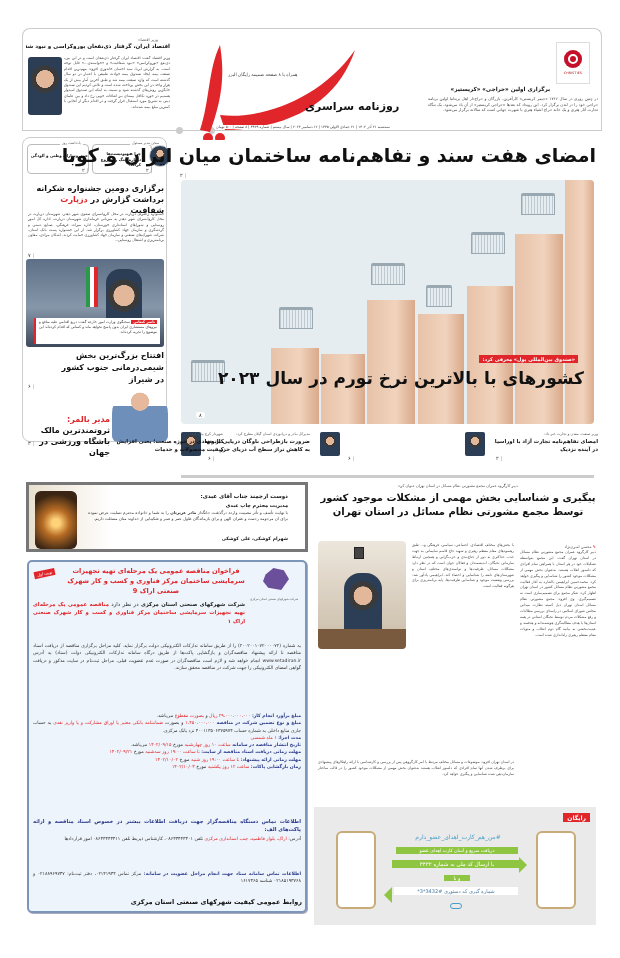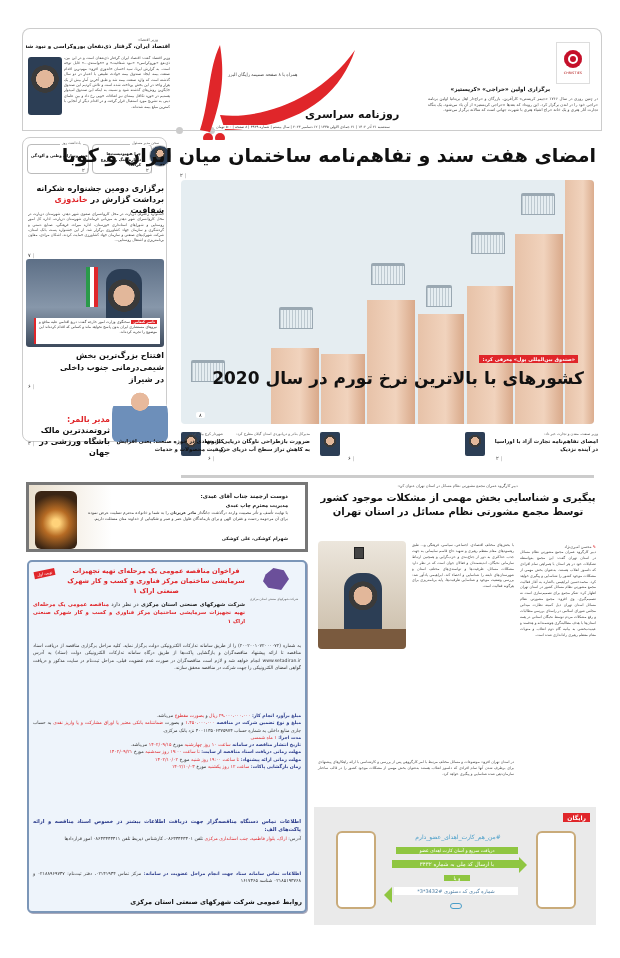--- a/index.html
+++ b/index.html
@@ -27,21 +27,21 @@
 
 <div class="abs" style="left:180px;top:40px;width:180px;height:100px">
   <svg width="180" height="100" viewBox="0 0 180 100">
     <path d="M20 90 C 30 60, 28 30, 40 5 C 44 30, 44 55, 30 92 Z" fill="#e0262a"></path>
     <path d="M40 75 C 80 80, 140 60, 175 10 C 160 55, 120 88, 45 90 Z" fill="#e0262a"></path>
     <circle cx="28" cy="98" r="5" fill="#e0262a"></circle>
     <circle cx="40" cy="98" r="5" fill="#e0262a"></circle>
   </svg>
 </div>
 <div class="abs" style="left:228px;top:72px;font-size:4.5px;color:#444;white-space:nowrap">همراه با ۸ صفحه ضمیمه رایگان البرز</div>
-<div class="abs h1" style="left:305px;top:108px;font-size:11px;white-space:nowrap">روزنامه سراسری</div>
+<div class="abs h1" style="left:305px;top:100px;font-size:11px;white-space:nowrap">روزنامه سراسری</div>
 <div class="abs" style="left:214px;top:125px;font-size:3.6px;color:#333;white-space:nowrap;background:#fff;padding:0 2px">سه‌شنبه ۲۱ آذر ۱۴۰۲ | ۲۱ جمادی الاولی ۱۴۴۵ | ۱۲ دسامبر ۲۰۲۳ | سال بیستم | شماره ۴۹۳۹ | ۸ صفحه | ۵۰۰ تومان</div>
 
 <div class="abs" style="left:556px;top:42px;width:34px;height:42px;border:1px solid #ddd;background:#fff;text-align:center">
   <div style="width:18px;height:18px;border-radius:50%;background:#c5102a;margin:7px auto 3px;box-shadow:inset 0 0 0 4px #c5102a,inset 0 0 0 6px #fff"></div>
   <div style="font-size:3.2px;color:#a00;letter-spacing:.2px">CHRISTIES</div>
 </div>
 <div class="abs h1" style="right:70px;top:86px;font-size:5.6px;white-space:nowrap">برگزاری اولین «حراجی» «کریستیز»</div>
 <div class="abs tiny" style="right:22px;top:96px;width:170px;height:28px;overflow:hidden;font-size:4px;line-height:5.6px">در چنین روزی در سال ۱۷۶۶ «جیمز کریستی» کارآفرین، بازرگان و حراج‌دار اهل بریتانیا اولین برنامه حراجی خود را در لندن برگزار کرد. این رویداد که بعدها «حراجی کریستیز» از آن یاد می‌شود، یک بنگاه تجارت آثار هنری و یک خانه حراج اشیاء هنری با شهرت جهانی است که سالانه برگزار می‌شود.</div>
 
 <div class="abs kicker" style="right:462px;top:37px;font-size:4px">وزیر اقتصاد:</div>
@@ -56,36 +56,36 @@
 <div class="abs kicker" style="left:130px;top:141px;font-size:3.5px;background:#fff;padding:0 2px">سخن مدیر مسئول</div>
 <div class="abs kicker" style="left:60px;top:141px;font-size:3.5px;background:#fff;padding:0 2px">یادداشت روز</div>
 <div class="abs h1" style="left:30px;top:153px;width:58px;font-size:4px;white-space:nowrap;overflow:hidden">خودروسازان وطنی و آلودگی هوا</div>
 <div class="abs h1" style="left:93px;top:151px;width:48px;font-size:4px;line-height:5.5px">چرا صهیونیست‌ها دوباره جنگ را شروع کردند؟</div>
 <div class="abs pg" style="left:82px;top:167px">۲</div>
 <div class="abs pg" style="left:146px;top:167px">۲</div>
 <div class="abs face" style="left:149px;top:145px;width:22px;height:22px;border-radius:50%;border:1px solid #ccc"></div>
 
 <div class="abs h1" style="left:28px;top:183px;width:136px;font-size:8px;line-height:11px;text-align:right">
   <span>برگزاری دومین جشنواره شکرانه برداشت گزارش در</span>
-  <span class="red">خاندوزی</span>
+  <span class="red">دزپارت</span>
   <span>شفافیت</span>
 </div>
 <div class="abs tiny" style="left:28px;top:212px;width:136px;height:40px;overflow:hidden;font-size:3.7px;line-height:5.3px">جشنواره زعفران دزپارت در محل کاروانسرای صفوی شهر دهدز، شهرستان دزپارت در محل کاروانسرای شهر دهدز به میزبانی فرمانداری شهرستان دزپارت، اداره کل امور روستایی و شوراهای استانداری خوزستان، اداره میراث فرهنگی، صنایع دستی و گردشگری و سازمان جهاد کشاورزی برگزار شد. از این جشنواره پست بانک استان، شرکت شهرک‌های صنعتی و سازمان جهاد کشاورزی حمایت کردند. اشکان مرادی، معاون برنامه‌ریزی و اشتغال روستایی...</div>
 <div class="abs pg" style="left:28px;top:252px">۷</div>
 
 <div class="abs photo" style="left:26px;top:259px;width:138px;height:88px;background:linear-gradient(180deg,#5d6f86 0%,#8797aa 55%,#3d4a5c 100%)">
   <div class="face" style="position:absolute;left:80px;top:10px;width:36px;height:70px;border-radius:14px 14px 0 0"></div>
   <div style="position:absolute;left:60px;top:8px;width:12px;height:40px;background:linear-gradient(90deg,#2a9a4a 33%,#fff 33% 66%,#e0262a 66%)"></div>
 </div>
 <div class="abs" style="left:34px;top:318px;width:126px;height:26px;background:#fff;border-left:2px solid #e0262a;padding:2px 3px;font-size:3.6px;line-height:5.2px;color:#333;text-align:justify">
   <span style="background:#e0262a;color:#fff;padding:0 2px;font-weight:bold">ناصر کنعانی</span>
   <span>سخنگوی وزارت امور خارجه گفت: دریغ اقدامی علیه منافع و نیروهای مستشاری ایران بدون پاسخ نخواهد ماند و کسانی که اقدام کرده‌اند این موضوع را تجربه کرده‌اند.</span>
 </div>
 
-<div class="abs h1" style="left:60px;top:350px;width:104px;font-size:8px;line-height:12px;text-align:right">افتتاح بزرگ‌ترین بخش شیمی‌درمانی جنوب داخلی در شیراز</div>
+<div class="abs h1" style="left:60px;top:350px;width:104px;font-size:8px;line-height:12px;text-align:right">افتتاح بزرگ‌ترین بخش شیمی‌درمانی جنوب کشور در شیراز</div>
 <div class="abs pg" style="left:28px;top:383px">۶</div>
 
 <div class="abs" style="left:112px;top:386px;width:56px;height:56px;border-radius:50% 50% 6px 6px;background:radial-gradient(circle at 50% 28%,#e7b99c 0 18%,transparent 19%),linear-gradient(180deg,#fff 0 35%,#6d8fba 36%)"></div>
 <div class="abs h1" style="left:28px;top:414px;width:82px;font-size:8px;line-height:11px;text-align:right">
   <span class="red">مدیر بالمر:</span>
   <span>ثروتمندترین مالک باشگاه ورزشی در جهان</span>
 </div>
 <div class="abs pg" style="left:28px;top:440px">۳</div>
 
 <div class="abs h1" style="right:24px;top:144px;font-size:19px;white-space:nowrap;letter-spacing:-.5px">امضای هفت سند و تفاهم‌نامه ساختمان میان ایران و کوبا</div>
@@ -100,21 +100,21 @@
   <div class="box" style="left:334px;width:48px;height:190px"></div>
   <div class="box" style="left:384px;width:30px;height:244px"></div>
   <div class="cart" style="left:98px;top:127px"></div>
   <div class="cart" style="left:190px;top:83px"></div>
   <div class="cart" style="left:245px;top:105px;width:26px"></div>
   <div class="cart" style="left:290px;top:52px"></div>
   <div class="cart" style="left:340px;top:13px"></div>
   <div class="cart" style="left:10px;top:180px"></div>
 </div>
 <div class="abs" style="right:42px;top:355px;font-size:5px;background:#e0262a;color:#fff;padding:1px 3px;font-weight:bold">«صندوق بین‌المللی پول» معرفی کرد:</div>
-<div class="abs h1" style="right:36px;top:368px;font-size:17px;white-space:nowrap;letter-spacing:-.5px">کشورهای با بالاترین نرخ تورم در سال 2020</div>
+<div class="abs h1" style="right:36px;top:368px;font-size:17px;white-space:nowrap;letter-spacing:-.5px">کشورهای با بالاترین نرخ تورم در سال ۲۰۲۳</div>
 <div class="abs" style="left:196px;top:412px;font-size:5px;background:#fff;padding:0 3px;border-radius:2px"><span>۸</span></div>
 
 <div class="abs face" style="left:465px;top:432px;width:20px;height:24px;border-radius:2px"></div>
 <div class="abs kicker" style="right:22px;top:432px;font-size:3.6px">وزیر صنعت، معدن و تجارت خبر داد:</div>
 <div class="abs h1" style="right:22px;top:438px;width:110px;font-size:5.4px;line-height:7.5px">امضای تفاهم‌نامه تجارت آزاد با اوراسیا در آینده نزدیک</div>
 <div class="abs pg" style="left:496px;top:455px">۲</div>
 
 <div class="abs face" style="left:320px;top:432px;width:20px;height:24px;border-radius:2px"></div>
 <div class="abs kicker" style="right:310px;top:432px;font-size:3.6px;white-space:nowrap">مدیرکل بنادر و دریانوردی استان گیلان مطرح کرد:</div>
 <div class="abs h1" style="right:310px;top:438px;width:110px;font-size:5.4px;line-height:7.5px">ضرورت بازطراحی ناوگان دریایی باتوجه به کاهش تراز سطح آب دریای خزر</div>
@@ -134,21 +134,21 @@
 <div class="abs h1" style="right:332px;top:502px;font-size:5px">مدیریت محترم چاپ عبدی</div>
 <div class="abs" style="right:332px;top:510px;width:200px;font-size:4.1px;line-height:6px;color:#333;text-align:justify">
   <span>با نهایت تأسف و تأثر مصیبت وارده درگذشت جانگداز</span>
   <b>مادر عزیزتان</b>
   <span>را به شما و خانواده محترم تسلیت عرض نموده برای آن مرحومه رحمت و غفران الهی و برای بازماندگان طول عمر و صبر و شکیبایی از خداوند منان مسئلت داریم.</span>
 </div>
 <div class="abs h1" style="right:332px;top:536px;font-size:4.6px">شهرام کوشکی، علی کوشکی</div>
 
 <div class="abs" style="left:27px;top:560px;width:280px;height:353px;border:2px solid #7b96b8;border-radius:5px;background:#eef4fb;box-shadow:1px 1px 0 #aab"></div>
 <div class="abs" style="left:34px;top:570px;font-size:4px;background:#e0262a;color:#fff;padding:1px 3px;transform:rotate(-12deg)">نوبت اول</div>
-<div class="abs h1" style="left:56px;top:566px;width:200px;font-size:6.6px;line-height:10px;text-align:center;color:#e0262a">فراخوان مناقصه عمومی یک مرحله‌ای تهیه تجهیزات سرمایشی ساختمان مرکز فناوری و کسب و کار شهرک صنعتی اراک ۱</div>
+<div class="abs h1" style="left:56px;top:566px;width:200px;font-size:6.6px;line-height:10px;text-align:center;color:#e0262a">فراخوان مناقصه عمومی یک مرحله‌ای تهیه تجهیزات سرمایشی ساختمان مرکز فناوری و کسب و کار شهرک صنعتی اراک 9</div>
 <div class="abs" style="left:263px;top:568px;width:26px;height:22px;background:#6b4f9a;clip-path:polygon(10% 30%,40% 0,80% 10%,100% 50%,70% 100%,20% 90%,0 60%)"></div>
 <div class="abs" style="left:248px;top:597px;width:52px;font-size:3px;color:#555;text-align:center">شرکت شهرکهای صنعتی استان مرکزی</div>
 
 <div class="abs" style="left:33px;top:600px;width:212px;font-size:5.3px;line-height:8.4px;text-align:justify;color:#222">
   <b>شرکت شهرکهای صنعتی استان مرکزی</b>
   <span>در نظر دارد</span>
   <b class="red">مناقصه عمومی یک مرحله‌ای تهیه تجهیزات سرمایشی ساختمان مرکز فناوری و کسب و کار شهرک صنعتی اراک ۱</b>
 </div>
 <div class="abs" style="left:33px;top:642px;width:268px;font-size:4.6px;line-height:7.3px;text-align:justify;color:#333">به شماره (۲۰۰۲۰۰۱۰۷۲۰۰۰۰۷۲) را از طریق سامانه تدارکات الکترونیکی دولت برگزار نماید. کلیه مراحل برگزاری مناقصه از دریافت اسناد مناقصه تا ارائه پیشنهاد مناقصه‌گران و بازگشایی پاکت‌ها از طریق درگاه سامانه تدارکات الکترونیکی دولت (ستاد) به آدرس www.setadiran.ir انجام خواهد شد و لازم است مناقصه‌گران در صورت عدم عضویت قبلی، مراحل ثبت‌نام در سایت مذکور و دریافت گواهی امضای الکترونیکی را جهت شرکت در مناقصه محقق سازند.</div>
 
@@ -166,21 +166,21 @@
 <div class="abs" style="left:33px;top:835px;width:268px;font-size:4.6px;line-height:7.3px;color:#333;text-align:justify">
   <span>آدرس:</span>
   <span class="red">اراک، بلوار فاطمیه، جنب استانداری مرکزی</span>
   <span>تلفن ۰۸۶۳۳۴۴۳۳۰۱، کارشناس ذیربط تلفن ۰۸۶۳۳۴۴۳۳۱۱ امور قراردادها</span>
 </div>
 <div class="abs" style="left:33px;top:870px;width:268px;font-size:4.6px;line-height:7.3px;color:#333;text-align:justify">
   <b style="color:#2a3a8a">اطلاعات تماس سامانه ستاد جهت انجام مراحل عضویت در سامانه:</b>
   <span>مرکز تماس ۰۲۱۴۱۹۳۴، دفتر ثبت‌نام: ۰۲۱۸۸۹۶۹۷۳۷ و ۰۲۱۸۵۱۹۳۷۶۸</span>
   <span>شناسه ۱۶۱۷۳۶۵</span>
 </div>
-<div class="abs h1 red" style="right:318px;top:898px;font-size:6.5px;white-space:nowrap">روابط عمومی شرکت شهرکهای صنعتی استان مرکزی</div>
+<div class="abs h1 red" style="right:318px;top:898px;font-size:6.5px;white-space:nowrap">روابط عمومی کیفیت شهرکهای صنعتی استان مرکزی</div>
 
 <div class="abs kicker" style="left:320px;top:483px;width:275px;text-align:center;font-size:3.8px">دبیر کارگروه عمران مجمع مشورتی نظام مسائل در استان تهران عنوان کرد:</div>
 <div class="abs h1" style="left:318px;top:491px;width:280px;font-size:10px;line-height:14px;text-align:center">پیگیری و شناسایی بخش مهمی از مشکلات موجود کشور توسط مجمع مشورتی نظام مسائل در استان تهران</div>
 <div class="abs" style="right:24px;top:544px;font-size:3.8px;color:#555"><span class="red">✎ </span><span>محسن امیری‌نژاد</span></div>
 
 <div class="abs tiny" style="left:520px;top:550px;width:76px;height:248px;overflow:hidden;font-size:3.6px;line-height:5.9px">دبیر کارگروه عمران مجمع مشورتی نظام مسائل در استان تهران گفت: این مجمع به‌واسطه تشکیلات خود در هر استان با همراهی تمام افرادی که دلسوز انقلاب هستند، به‌عنوان بخش مهمی از مشکلات موجود کشور را شناسایی و پیگیری خواهد کرد. محمدحسین ابراهیمی بااشاره به آغاز فعالیت مجمع مشورتی نظام مسائل کشور در استان تهران اظهار کرد: تفکر مجمع برای تصمیم‌سازی است نه تصمیم‌گیری. وی افزود: مجمع مشورتی نظام مسائل استان تهران ذیل کمیته نظارت میدانی مجلس شورای اسلامی در راستای بررسی مطالبات و رفع مشکلات مردم توسط نخبگان استانی در همه استان‌ها با هدف مطالبه‌گری هوشمندانه و هدفمند و عینیت‌بخشی به بیانیه گام دوم انقلاب و منویات مقام معظم رهبری راه‌اندازی شده است.</div>
 <div class="abs tiny" style="left:412px;top:543px;width:102px;height:98px;overflow:hidden;font-size:3.6px;line-height:5.9px">با بخش‌های مختلف اقتصادی، اجتماعی، سیاسی، فرهنگی و... طبق رهنمودهای مقام معظم رهبری و شهید حاج قاسم سلیمانی به جهت جذب حداکثری به دور از جناح‌بندی و حزب‌گرایی و همچنین ارتباط سازمانی نخبگان، اندیشمندان و فعالان جوان است که در نظر دارد مشکلات مسائل، ظرفیت‌ها و توانمندی‌های مختلف استان و شهرستان‌های تابعه را شناسایی و احصاء کند. ابراهیمی یادآور شد: بررسی وضعیت موجود و شناسایی ظرفیت‌ها، پایه برنامه‌ریزی برای هرگونه فعالیت است.</div>
 
 <div class="abs" style="left:318px;top:541px;width:88px;height:108px;border-radius:4px;background:linear-gradient(180deg,#ece6dc,#c9bba6);overflow:hidden">
   <div style="position:absolute;left:36px;top:6px;width:10px;height:12px;background:#444;border:1px solid #222"></div>

